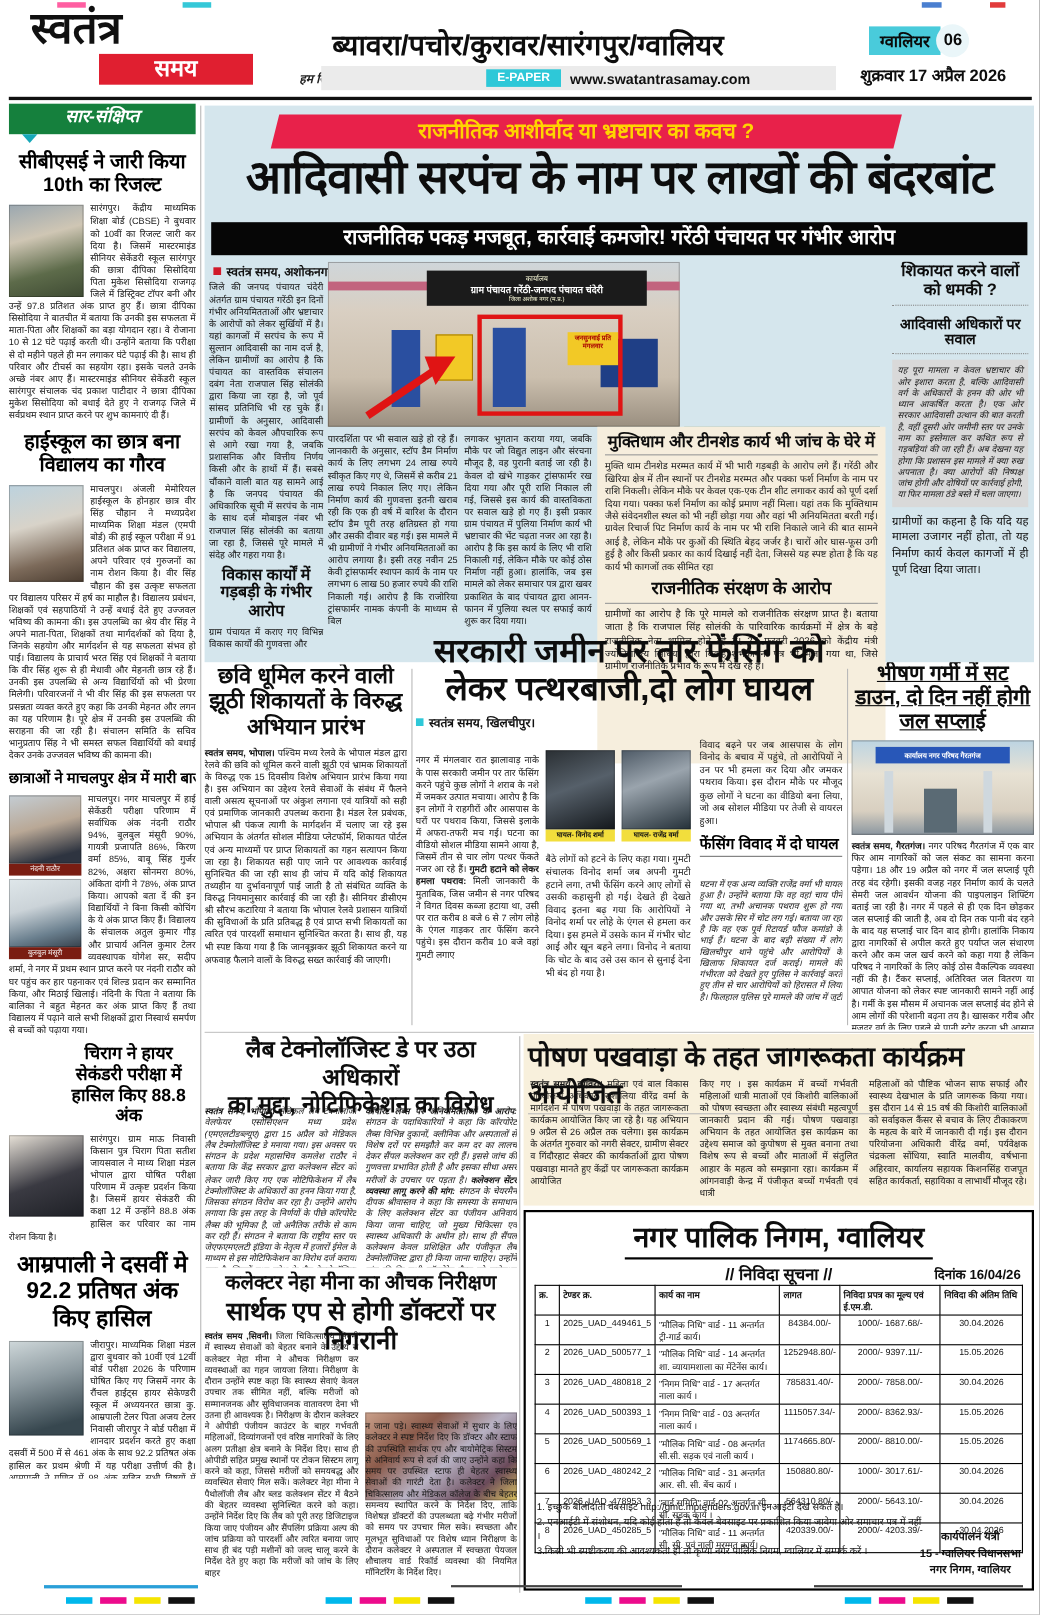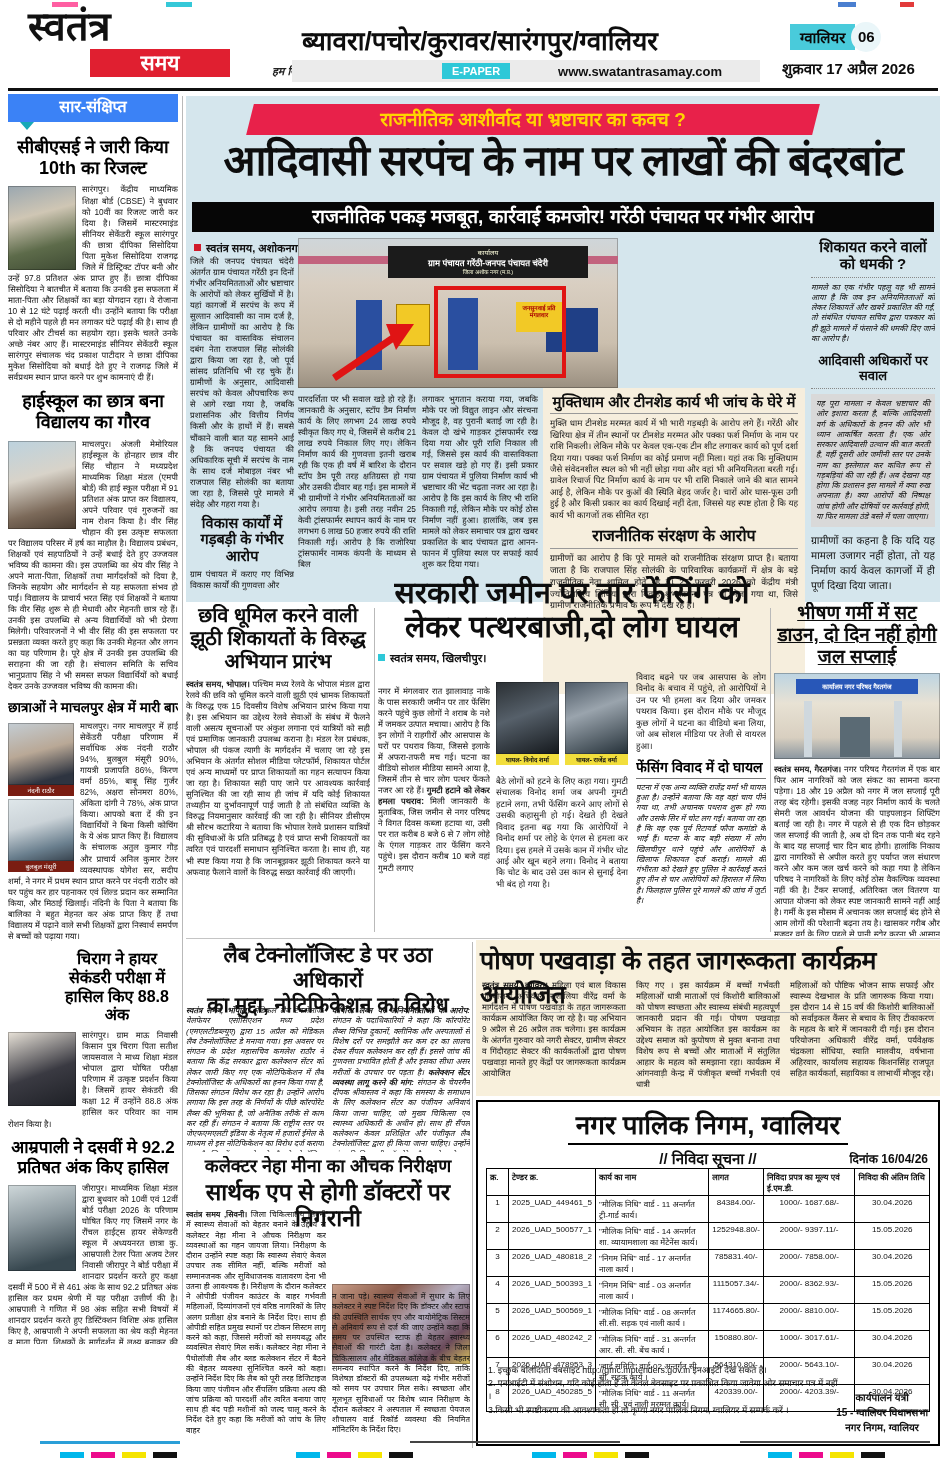--- a/index.html
+++ b/index.html
@@ -45,34 +45,34 @@
   <div class="mark" style="left:838px;top:2px;width:18px;background:#4a7fd0;"></div>
   <div class="mark" style="left:900px;top:2px;width:14px;background:#e23b3b;"></div>
 
   <div class="abs" style="left:0;top:6px;width:945px;height:82px;">
     <div class="abs" style="left:28px;top:0;width:240px;">
       <div style="font-size:40px;font-weight:900;color:#101010;line-height:1;">स्वतंत्र</div>
       <div style="margin-left:62px;margin-top:3px;width:140px;height:28px;background:#e01f30;color:#fff;font-size:21px;font-weight:900;text-align:center;line-height:28px;">समय</div>
     </div>
     <div class="abs" style="left:272px;top:57px;font-size:11px;font-style:italic;font-weight:bold;color:#222;">हम सिर्फ पत्रकारिता करते हैं</div>
     <div class="abs" style="left:250px;top:16px;width:460px;text-align:center;font-size:26px;font-weight:900;color:#0d0d0d;">ब्यावरा/पचोर/कुरावर/सारंगपुर/ग्वालियर</div>
-    <div class="abs" style="left:292px;top:54px;width:468px;height:22px;background:#ebebeb;display:flex;align-items:center;gap:40px;">
+    <div class="abs" style="left:292px;top:54px;width:468px;height:22px;background:#ebebeb;display:flex;align-items:center;">
       <span style="background:#2ec8d8;color:#fff;font-size:11px;font-weight:bold;padding:2px 10px;margin-left:150px;">E-PAPER</span>
       <span style="font-size:13px;font-weight:bold;color:#111;margin-left:8px;">www.swatantrasamay.com</span>
     </div>
     <div class="abs" style="left:790px;top:16px;width:150px;display:flex;align-items:center;">
       <span style="background:#49cbdb;color:#0a0a0a;font-size:15px;font-weight:900;padding:3px 10px;">ग्वालियर</span>
       <span style="display:inline-block;width:30px;height:30px;margin-left:-4px;background:#eaf6f9;border-radius:50%;font-size:15px;font-weight:900;text-align:center;line-height:30px;color:#0a0a0a;">06</span>
     </div>
     <div class="abs" style="left:782px;top:52px;width:158px;font-size:15px;font-weight:900;color:#0d0d0d;">शुक्रवार 17 अप्रैल 2026</div>
   </div>
   <div class="abs" style="left:8px;top:88px;width:930px;height:3px;background:#101010;"></div>
 
   <div class="abs" style="left:8px;top:94px;width:170px;height:1250px;overflow:hidden;">
-    <div style="background:#3b82f6;color:#fff;font-size:16px;font-weight:900;text-align:center;line-height:25px;height:28px;">सार-संक्षिप्त</div>
+    <div style="background:#15803d;color:#fff;font-size:16px;font-weight:900;text-align:center;line-height:25px;height:28px;font-style:italic;">सार-संक्षिप्त</div>
     <div style="width:0;height:0;margin-left:12px;border-left:7px solid transparent;border-right:7px solid transparent;border-top:8px solid #17a8b8;"></div>
 
     <div style="margin-top:2px;">
       <div class="side-h">सीबीएसई ने जारी किया 10th का रिजल्ट</div>
       <div class="bt">
         <span class="ph g-girl1" style="float:left;width:68px;height:84px;margin:2px 6px 2px 0;display:block;"></span>
         <span>सारंगपुर। केंद्रीय माध्यमिक शिक्षा बोर्ड (CBSE) ने बुधवार को 10वीं का रिजल्ट जारी कर दिया है। जिसमें मास्टरमाइंड सीनियर सेकेंडरी स्कूल सारंगपुर की छात्रा दीपिका सिसोदिया पिता मुकेश सिसोदिया राजगढ़ जिले में डिस्ट्रिक्ट टॉपर बनी और उन्हें 97.8 प्रतिशत अंक प्राप्त हुए हैं। छात्रा दीपिका सिसोदिया ने बातचीत में बताया कि उनकी इस सफलता में माता-पिता और शिक्षकों का बड़ा योगदान रहा। वे रोजाना 10 से 12 घंटे पढ़ाई करती थी। उन्होंने बताया कि परीक्षा से दो महीने पहले ही मन लगाकर घंटे पढ़ाई की है। साथ ही परिवार और टीचर्स का सहयोग रहा। इसके चलते उनके अच्छे नंबर आए हैं। मास्टरमाइंड सीनियर सेकेंडरी स्कूल सारंगपुर संचालक चंद प्रकाश पाटीदार ने छात्रा दीपिका मुकेश सिसोदिया को बधाई देते हुए ने राजगढ़ जिले में सर्वप्रथम स्थान प्राप्त करने पर शुभ कामनाएं दी हैं।</span>
       </div>
     </div>
 
@@ -99,21 +99,21 @@
 
     <div style="margin-top:8px;">
       <div class="side-h" style="font-size:16px;margin-left:48px;">चिराग ने हायर सेकंडरी परीक्षा में हासिल किए 88.8 अंक</div>
       <div class="bt">
         <span class="ph g-boy2" style="float:left;width:68px;height:74px;margin:2px 6px 2px 0;display:block;"></span>
         <span>सारंगपुर। ग्राम माऊ निवासी किसान पुत्र चिराग पिता सतीश जायसवाल ने माध्य शिक्षा मंडल भोपाल द्वारा घोषित परीक्षा परिणाम में उत्कृष्ट प्रदर्शन किया है। जिसमें हायर सेकंडरी की कक्षा 12 में उन्होंने 88.8 अंक हासिल कर परिवार का नाम रोशन किया है।</span>
       </div>
     </div>
 
     <div style="margin-top:8px;">
-      <div class="side-h" style="font-size:17px;">आम्रपाली ने दसवीं मे 92.2 प्रतिषत अंक किए हासिल</div>
+      <div class="side-h" style="font-size:21px;">आम्रपाली ने दसवीं मे 92.2 प्रतिषत अंक किए हासिल</div>
       <div class="bt">
         <span class="ph g-girl4" style="float:left;width:68px;height:86px;margin:2px 6px 2px 0;display:block;"></span>
         <span>जीरापुर। माध्यमिक शिक्षा मंडल द्वारा बुधवार को 10वीं एवं 12वीं बोर्ड परीक्षा 2026 के परिणाम घोषित किए गए जिसमें नगर के रौंचल हाईट्स हायर सेकेण्डरी स्कूल में अध्ययनरत छात्रा कु. आम्रपाली टेलर पिता अजय टेलर निवासी जीरापुर ने बोर्ड परीक्षा में शानदार प्रदर्शन करते हुए कक्षा दसवीं में 500 में से 461 अंक के साथ 92.2 प्रतिषत अंक हासिल कर प्रथम श्रेणी में यह परीक्षा उत्तीर्ण की है। आम्रपाली ने गणित में 98 अंक सहित सभी विषयों में शानदार प्रदर्शन करते हुए डिस्टिंक्शन विशिष्ट अंक हासिल किए है, आम्रपाली ने अपनी सफलता का श्रेय कड़ी मेहनत व माता पिता, शिक्षकों के मार्गदर्शन में लक्ष्य बनाकर की गई पढ़ाई को दिया है, छात्रा के इस उत्कृष्ट परिक्षा परिणाम से उनके परिवार एवं विद्यालय में खुशी का माहौल है, होनहार छात्रा की इस उपलब्धि पर संस्था संचालक रणधीर सिंह चौहान, प्रबंधक यषवर्धन सिंह, प्राचार्य षैलेन्द्र जोषी, स्कूल के षिक्षक-षिक्षिकाओं सहित परिजन व मित्रों ने बधाई शुभकामनाएं देते हुए उसके उज्जवल भविष्य की कामना की गई है।</span>
       </div>
     </div>
   </div>
   <div class="abs vline" style="left:182px;top:96px;height:1244px;"></div>
 
   <div class="abs" style="left:186px;top:96px;width:754px;height:506px;background:#d5e6ed;">
     <div class="abs" style="left:64px;top:8px;width:566px;height:31px;background:#e8214a;transform:skewX(-14deg);">
@@ -159,21 +159,20 @@
 
     <div class="abs" style="left:357px;top:292px;width:262px;height:306px;background:#f6eedd;padding:5px 7px;overflow:hidden;">
       <div class="hl" style="font-size:15px;border-bottom:1px solid #999;padding-bottom:3px;margin-bottom:4px;">मुक्तिधाम और टीनशेड कार्य भी जांच के घेरे में</div>
       <div class="bt" style="font-size:8.6px;">मुक्ति धाम टीनशेड मरम्मत कार्य में भी भारी गड़बड़ी के आरोप लगे हैं। गरेंठी और खिरिया क्षेत्र में तीन स्थानों पर टीनशेड मरम्मत और पक्का फर्श निर्माण के नाम पर राशि निकली। लेकिन मौके पर केवल एक-एक टीन शीट लगाकर कार्य को पूर्ण दर्शा दिया गया। पक्का फर्श निर्माण का कोई प्रमाण नहीं मिला। यहां तक कि मुक्तिधाम जैसे संवेदनशील स्थल को भी नहीं छोड़ा गया और वहां भी अनियमितता बरती गई। ग्रावेल रिचार्ज पिट निर्माण कार्य के नाम पर भी राशि निकाले जाने की बात सामने आई है, लेकिन मौके पर कुओं की स्थिति बेहद जर्जर है। चारों ओर घास-फूस उगी हुई है और किसी प्रकार का कार्य दिखाई नहीं देता, जिससे यह स्पष्ट होता है कि यह कार्य भी कागजों तक सीमित रहा</div>
       <div class="hl" style="font-size:16px;margin:6px 0 4px 0;border-bottom:1px solid #999;padding-bottom:3px;">राजनीतिक संरक्षण के आरोप</div>
       <div class="bt" style="font-size:8.8px;">ग्रामीणों का आरोप है कि पूरे मामले को राजनीतिक संरक्षण प्राप्त है। बताया जाता है कि राजपाल सिंह सोलंकी के पारिवारिक कार्यक्रमों में क्षेत्र के बड़े राजनीतिक नेता शामिल होते रहे हैं। 27 फरवरी 2026 को केंद्रीय मंत्री ज्योतिरादित्य सिंधिया द्वारा विवाह शुभकामना पत्र भी भेजा गया था, जिसे ग्रामीण राजनीतिक प्रभाव के रूप में देख रहे हैं।</div>
     </div>
 
     <div class="abs" style="left:625px;top:142px;width:124px;height:456px;overflow:hidden;">
       <div class="hl dotted" style="font-size:15px;padding-bottom:4px;">शिकायत करने वालों को धमकी ?</div>
-      <div class="bts" style="font-style:italic;margin-top:5px;">मामले का एक गंभीर पहलू यह भी सामने आया है कि जब इन अनियमितताओं को लेकर शिकायतें और खबरें प्रकाशित की गईं, तो संबंधित पंचायत सचिव द्वारा पत्रकार को ही झूठे मामले में फंसाने की धमकी दिए जाने का आरोप है।</div>
       <div class="hl dotted" style="font-size:13px;margin-top:10px;padding-bottom:4px;">आदिवासी अधिकारों पर सवाल</div>
       <div class="bts" style="font-style:italic;background:#d9d9d9;padding:5px;margin-top:5px;">यह पूरा मामला न केवल भ्रष्टाचार की ओर इशारा करता है, बल्कि आदिवासी वर्ग के अधिकारों के हनन की ओर भी ध्यान आकर्षित करता है। एक ओर सरकार आदिवासी उत्थान की बात करती है, वहीं दूसरी ओर जमीनी स्तर पर उनके नाम का इस्तेमाल कर कथित रूप से गड़बड़ियां की जा रही हैं। अब देखना यह होगा कि प्रशासन इस मामले में क्या रुख अपनाता है। क्या आरोपों की निष्पक्ष जांच होगी और दोषियों पर कार्रवाई होगी, या फिर मामला ठंडे बस्ते में चला जाएगा।</div>
       <div style="font-size:10.3px;line-height:1.45;text-align:justify;margin-top:7px;color:#111;">ग्रामीणों का कहना है कि यदि यह मामला उजागर नहीं होता, तो यह निर्माण कार्य केवल कागजों में ही पूर्ण दिखा दिया जाता।</div>
     </div>
   </div>
 
   <div class="abs" style="left:186px;top:604px;width:184px;height:332px;overflow:hidden;">
     <div class="hl" style="font-size:20px;">छवि धूमिल करने वाली झूठी शिकायतों के विरुद्ध अभियान प्रारंभ</div>
     <div class="bt" style="margin-top:6px;">
       <span class="runin">स्वतंत्र समय, भोपाल।</span>
@@ -201,21 +200,21 @@
         <span class="ycap" style="display:block;">घायल- विनोद शर्मा</span>
       </span>
       <span style="float:right;width:63px;">
         <span class="ph g-head2" style="display:block;width:63px;height:72px;"></span>
         <span class="ycap" style="display:block;">घायल- राजेंद्र वर्मा</span>
       </span>
     </div>
     <div class="abs bt" style="left:118px;top:200px;width:132px;height:132px;overflow:hidden;font-size:8.6px;">बैठे लोगों को हटने के लिए कहा गया। गुमटी संचालक विनोद शर्मा जब अपनी गुमटी हटाने लगा, तभी फेंसिंग करने आए लोगों से उसकी कहासुनी हो गई। देखते ही देखते विवाद इतना बढ़ गया कि आरोपियों ने विनोद शर्मा पर लोहे के एंगल से हमला कर दिया। इस हमले में उसके कान में गंभीर चोट आई और खून बहने लगा। विनोद ने बताया कि चोट के बाद उसे उस कान से सुनाई देना भी बंद हो गया है।</div>
     <div class="abs" style="left:258px;top:96px;width:130px;height:238px;overflow:hidden;">
       <div class="bt" style="font-size:8.6px;">विवाद बढ़ने पर जब आसपास के लोग विनोद के बचाव में पहुंचे, तो आरोपियों ने उन पर भी हमला कर दिया और जमकर पथराव किया। इस दौरान मौके पर मौजूद कुछ लोगों ने घटना का वीडियो बना लिया, जो अब सोशल मीडिया पर तेजी से वायरल हुआ।</div>
-      <div style="font-size:14px;font-weight:900;border-bottom:1px solid #777;margin:5px 0 4px 0;padding-bottom:2px;color:#000;">फेंसिंग विवाद में दो घायल</div>
+      <div style="font-size:14px;font-weight:900;border-bottom:1px solid #777;margin:5px 0 20px 0;padding-bottom:2px;color:#000;">फेंसिंग विवाद में दो घायल</div>
       <div class="bts" style="font-style:italic;">घटना में एक अन्य व्यक्ति राजेंद्र वर्मा भी घायल हुआ है। उन्होंने बताया कि वह वहां चाय पीने गया था, तभी अचानक पथराव शुरू हो गया और उसके सिर में चोट लग गई। बताया जा रहा है कि वह एक पूर्व रिटायर्ड फौज कमांडो के भाई हैं। घटना के बाद बड़ी संख्या में लोग खिलचीपुर थाने पहुंचे और आरोपियों के खिलाफ शिकायत दर्ज कराई। मामले की गंभीरता को देखते हुए पुलिस ने कार्रवाई करते हुए तीन से चार आरोपियों को हिरासत में लिया है। फिलहाल पुलिस पूरे मामले की जांच में जुटी है।</div>
     </div>
   </div>
   <div class="abs vline" style="left:770px;top:608px;height:324px;"></div>
 
   <div class="abs" style="left:774px;top:602px;width:166px;height:334px;overflow:hidden;">
     <div class="hl" style="font-size:19px;text-decoration:underline;">भीषण गर्मी में सट डाउन, दो दिन नहीं होगी जल सप्लाई</div>
     <div class="ph" style="width:166px;height:86px;margin-top:5px;background:linear-gradient(180deg,#bcd4e2 0%,#e8e2d4 35%,#d8cfc0 75%,#8a96a0 100%);">
       <div style="position:absolute;left:22px;top:6px;width:122px;background:#2857b8;color:#fff;font-size:6.5px;font-weight:bold;text-align:center;padding:3px 2px;">कार्यालय नगर परिषद गैरतगंज</div>
       <div style="position:absolute;left:30px;top:28px;width:8px;height:56px;background:#cfd8de;"></div>

